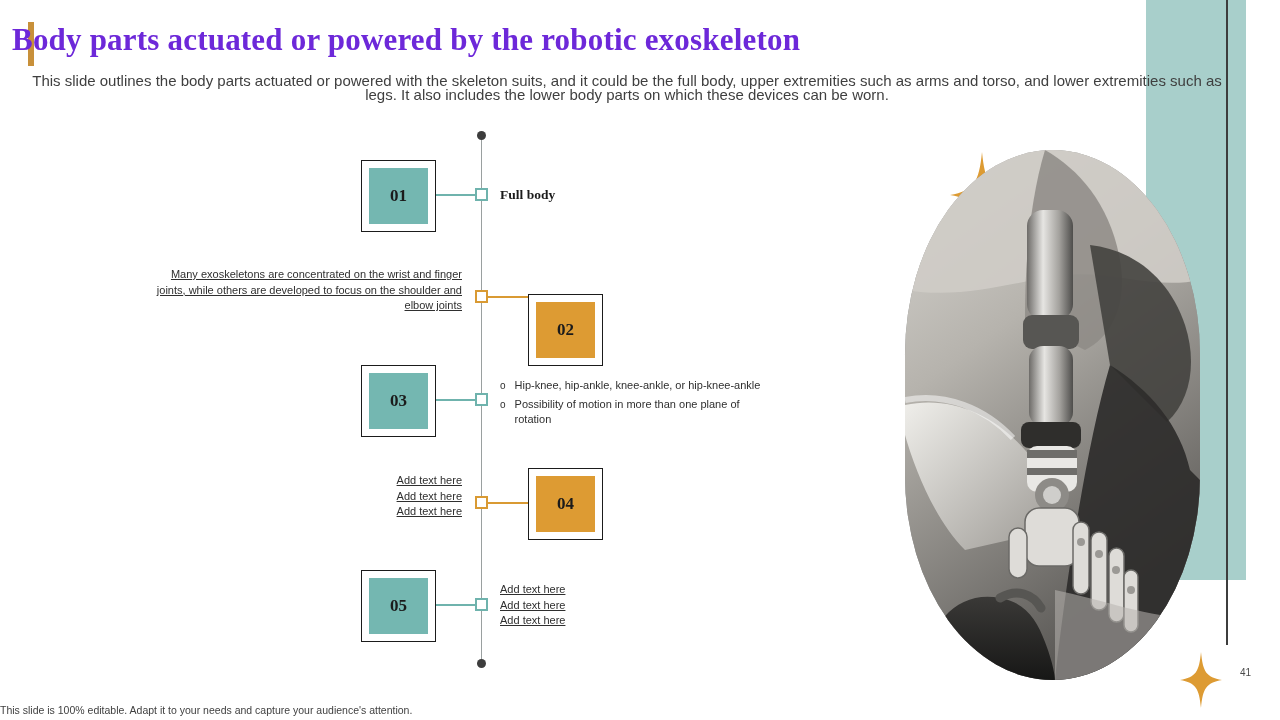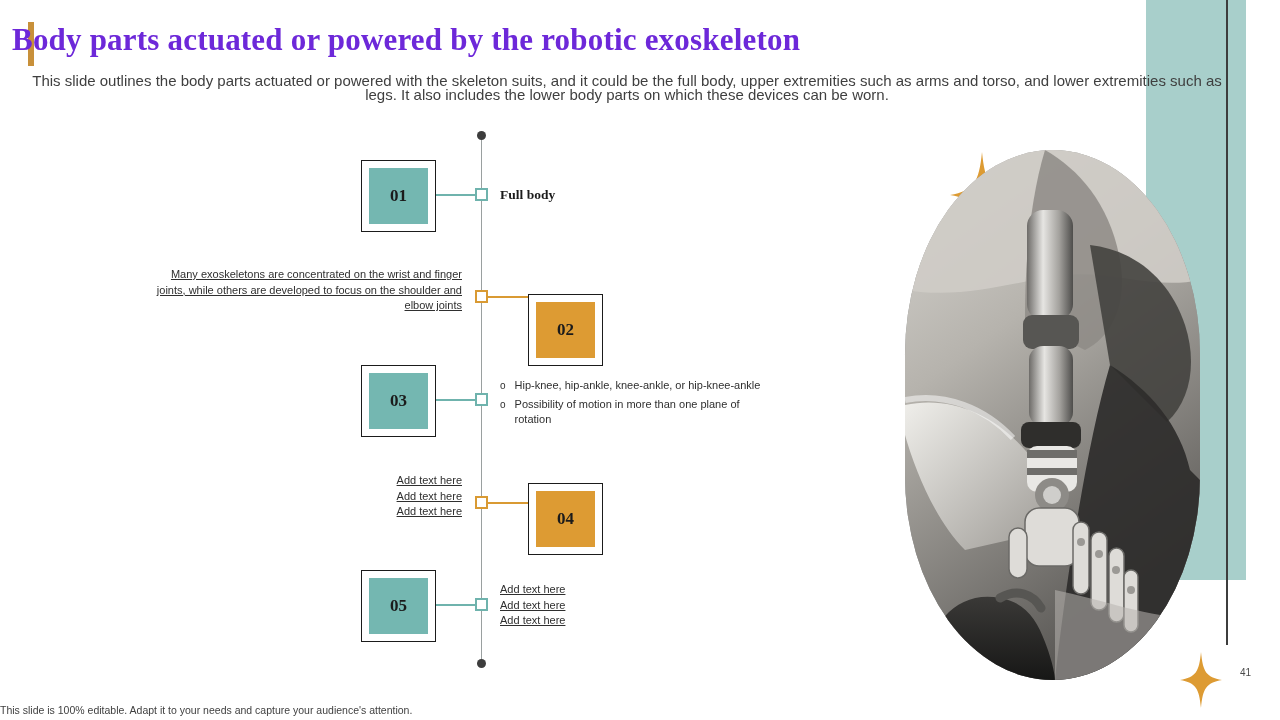--- a/index.html
+++ b/index.html
@@ -245,21 +245,21 @@
       <span class="bullet-mark">o</span>
       <span>Hip-knee, hip-ankle, knee-ankle, or hip-knee-ankle</span>
     </div>
     <div class="bullet-row" style="margin-top:3px;">
       <span class="bullet-mark">o</span>
       <span>Possibility of motion in more than one plane of rotation</span>
     </div>
   </div>
 </div>
 
-<div class="num-box" style="left:528px; top:483px;">
+<div class="num-box" style="left:528px; top:468px;">
   <div class="fill gold">04</div>
 </div>
 <div class="connector gold" style="left:488px; top:502px; width:40px;"></div>
 <div class="spine-square gold" style="top:496px;"></div>
 <div style="position:absolute; left:250px; top:473px; width:212px;" class="txt-right">
   <div class="blk-body">Add text here</div>
   <div class="blk-body">Add text here</div>
   <div class="blk-body">Add text here</div>
 </div>
 

